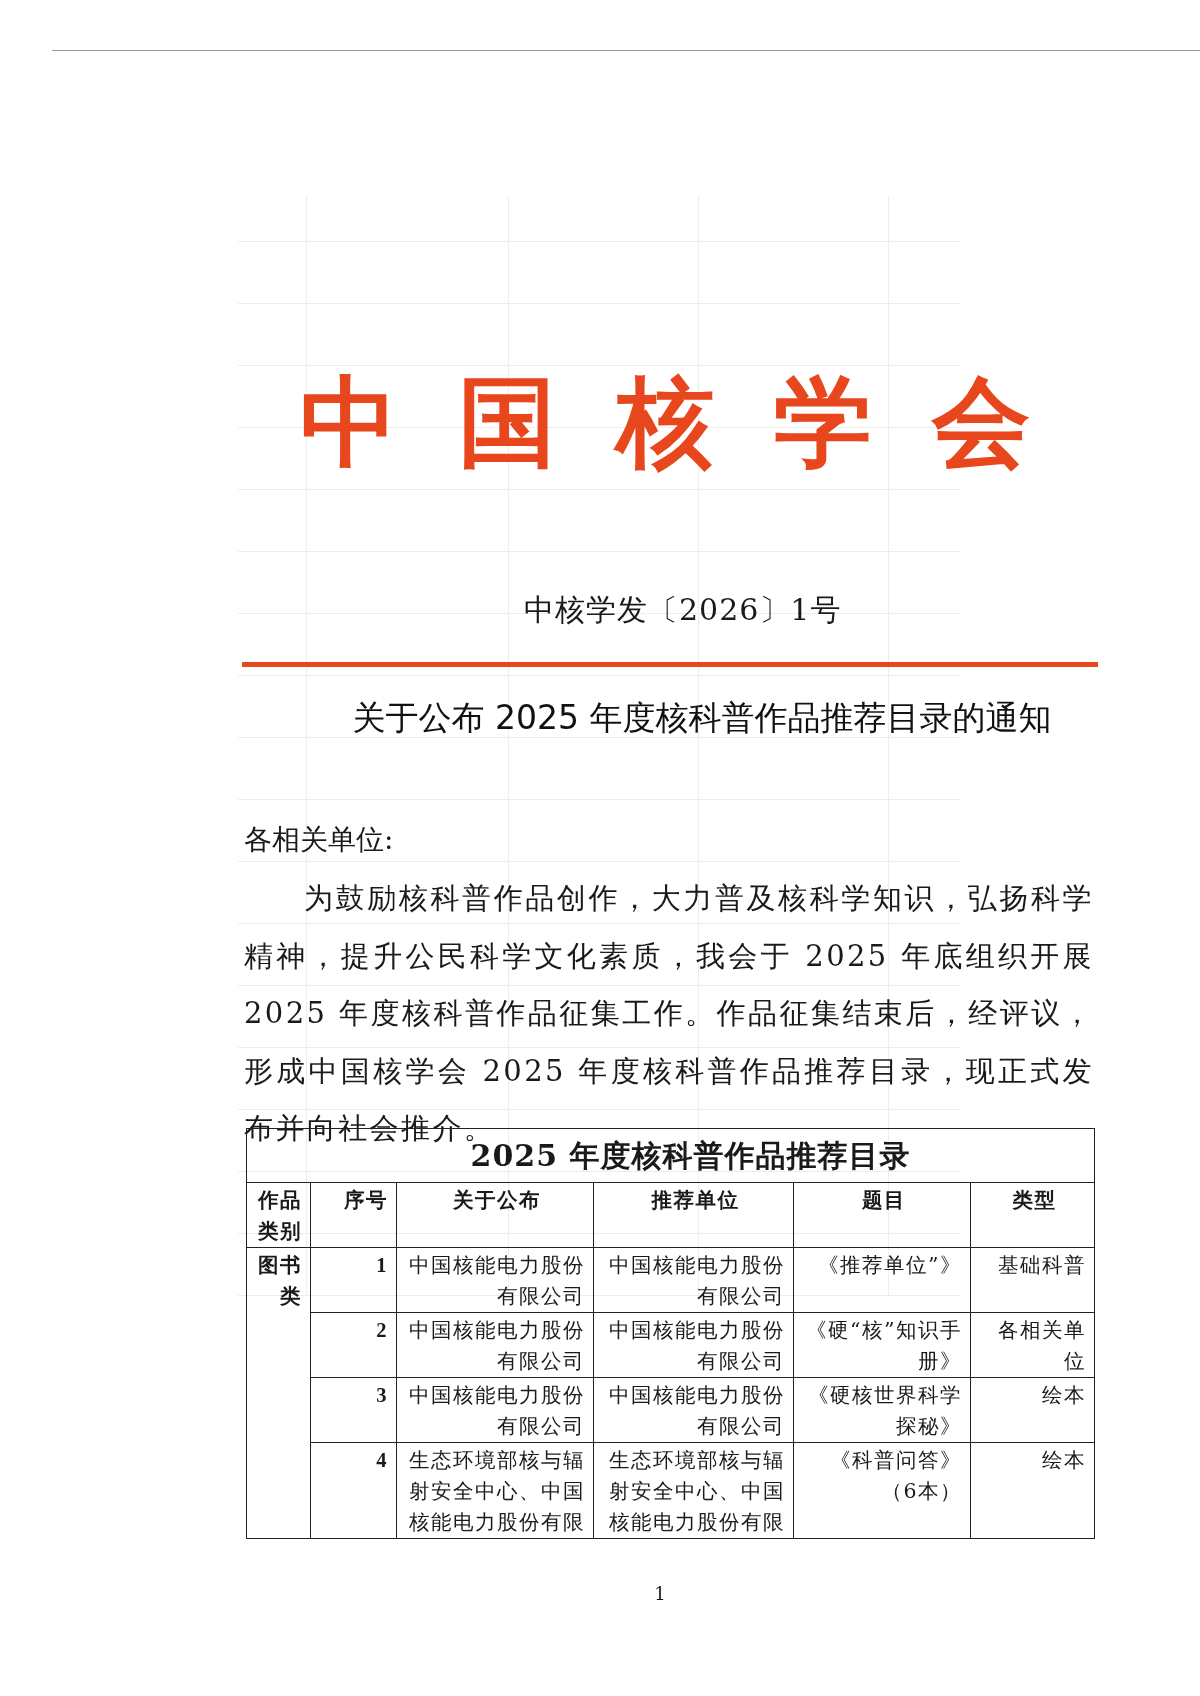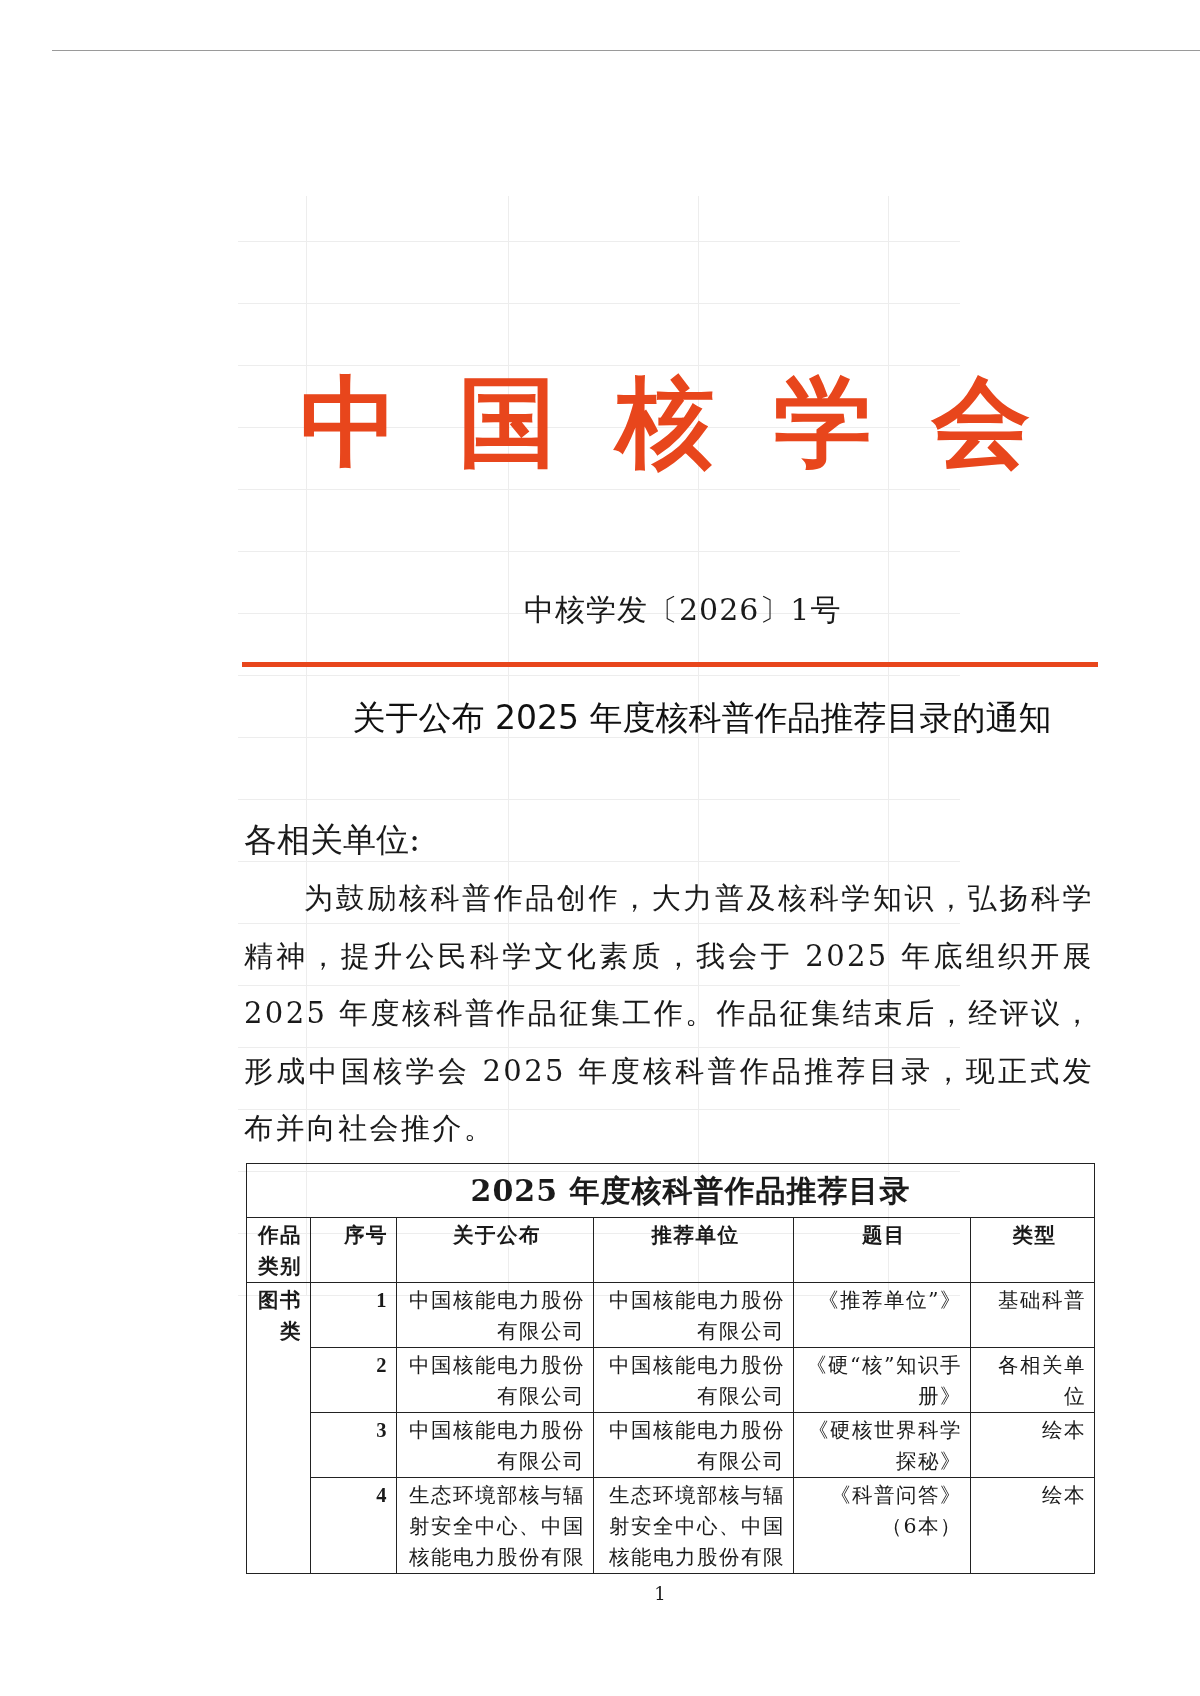--- a/index.html
+++ b/index.html
@@ -85,39 +85,39 @@
       font-size: 33px;
       line-height: 46px;
       white-space: nowrap;
       color: #111;
       text-align: center;
     }
     .salutation {
       position: absolute;
       left: 244px;
       top: 820px;
-      font-size: 33px;
+      font-size: 28px;
       line-height: 40px;
       white-space: nowrap;
     }
     .body-text {
       position: absolute;
       left: 244px;
       top: 870px;
       width: 850px;
       font-size: 29px;
       line-height: 57.5px;
       text-align: justify;
       text-indent: 60px;
       letter-spacing: 2.4px;
     }
     .catalog-table {
       position: absolute;
       left: 246px;
-      top: 1163px;
+      top: 1128px;
       width: 848px;
       border-collapse: collapse;
       table-layout: fixed;
       font-size: 20.5px;
       line-height: 31px;
     }
     .catalog-table td, .catalog-table th {
       border: 1.5px solid #222;
       vertical-align: top;
       padding: 2px 8px 0 12px;

